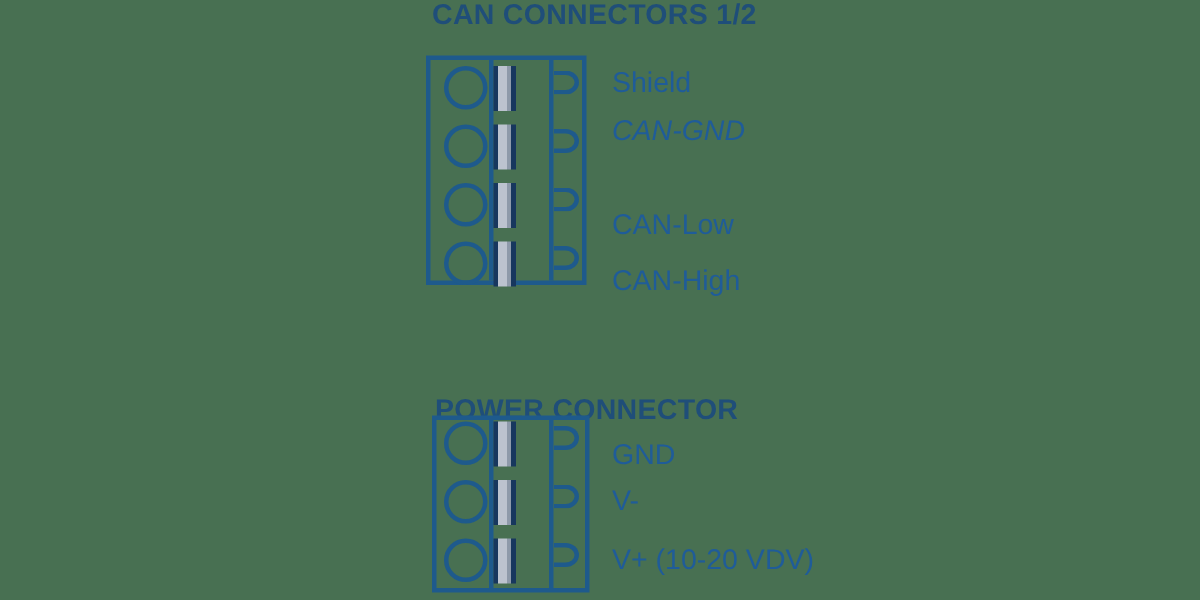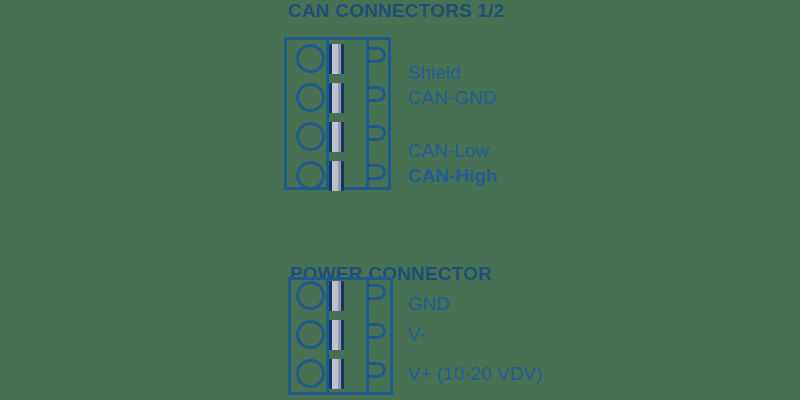--- a/index.html
+++ b/index.html
@@ -91,24 +91,24 @@
 
       <div class="hole" style="left:9px;top:82px;"></div>
       <div class="slot" style="left:42px;top:82px;"></div>
       <div class="tab" style="left:82px;top:85px;"></div>
 
       <div class="hole" style="left:9px;top:121px;"></div>
       <div class="slot" style="left:42px;top:121px;"></div>
       <div class="tab" style="left:82px;top:124px;"></div>
     </div>
 
-    <span class="pin-label" style="top:73px;">Shield</span>
-    <span class="pin-label" style="top:98px;">CAN-GND</span>
+    <span class="pin-label" style="top:56px;">Shield</span>
+    <span class="pin-label" style="top:88px;font-style:italic;">CAN-GND</span>
     <span class="pin-label" style="top:151px;">CAN-Low</span>
-    <span class="pin-label" style="top:176px;font-weight:bold;">CAN-High</span>
+    <span class="pin-label" style="top:188px;">CAN-High</span>
   </section>
 
   <section>
     <h2 class="title" style="left:290px;top:238px;margin-top:25px;">POWER CONNECTOR</h2>
 
     <div class="body" style="left:288px;top:277px;width:105px;height:118px;">
       <div class="vline" style="left:35px;"></div>
       <div class="vline" style="left:75px;"></div>
 
       <div class="hole" style="left:5px;top:1px;"></div>

